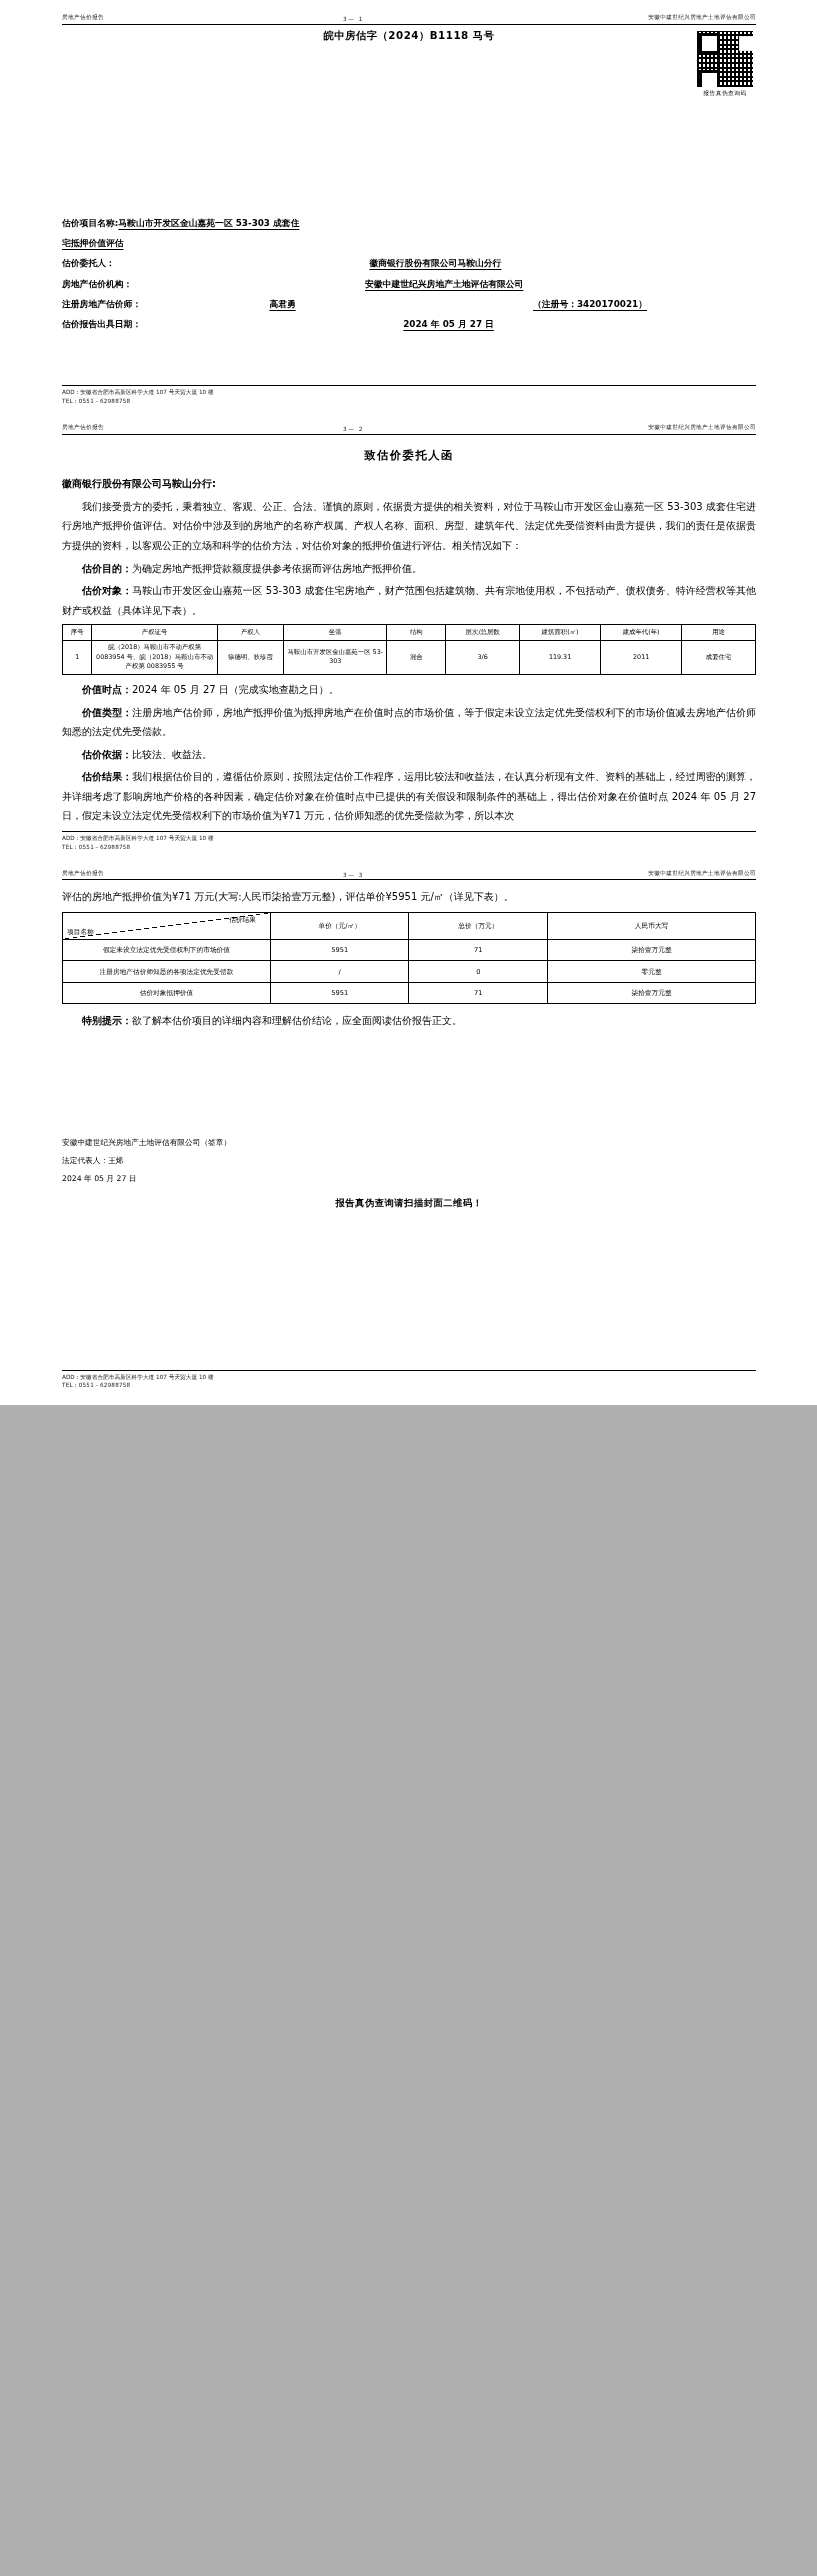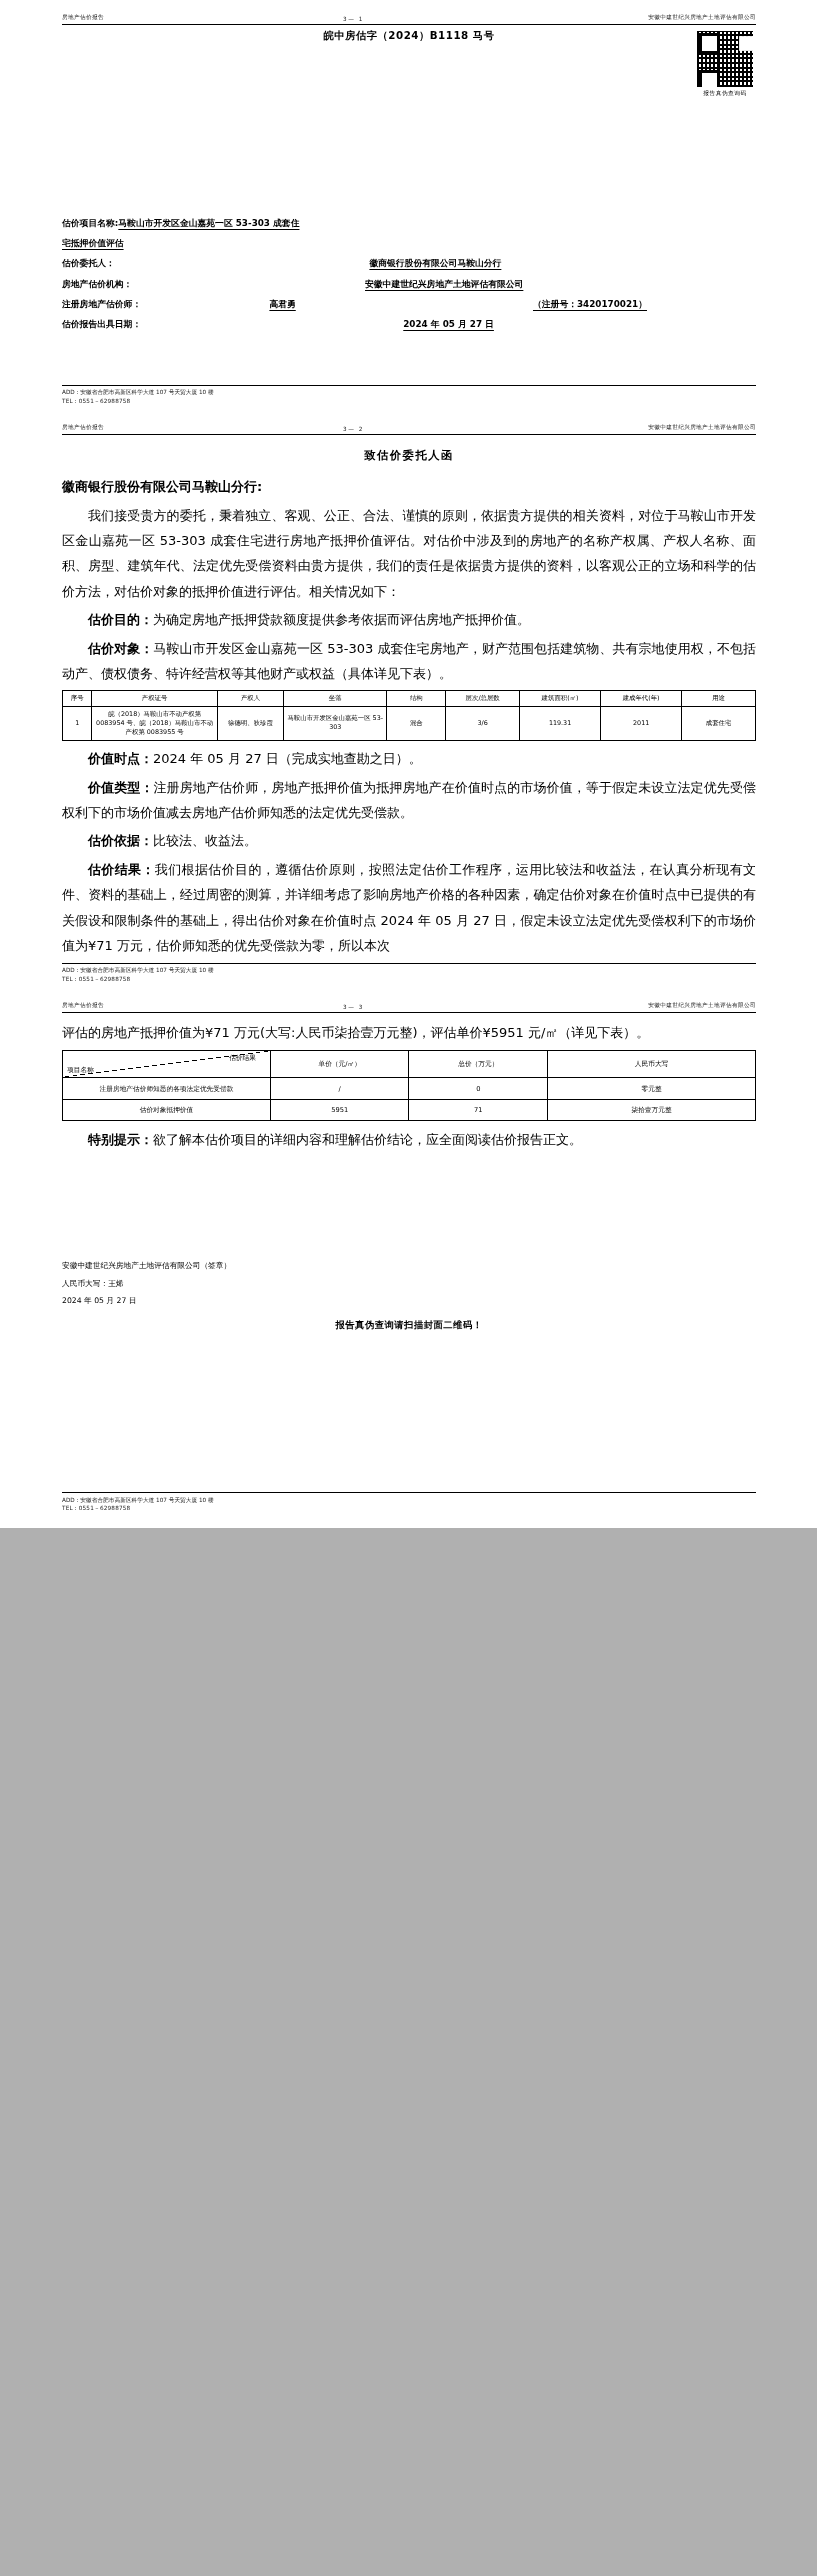--- a/index.html
+++ b/index.html
@@ -114,21 +114,21 @@
 
   
   .letter-title {
     text-align: center;
     font-size: 11.3px;
     font-weight: bold;
     letter-spacing: 1.5px;
     margin: 13.4px 0 11.3px 0;
   }
   .p {
-    font-size: 13px;
+    font-size: 10px;
     line-height: 1.95;
     text-align: justify;
     margin: 0 0 3.1px 0;
   }
   .p.indent { text-indent: 2em; }
   .b { font-weight: bold; }
 
   
   table.grid {
     border-collapse: collapse;
@@ -340,20 +340,26 @@
             <span class="tr">估价结果</span>
             <span class="bl">项目名称</span>
           </th>
           <th style="width:20%">单价（元/㎡）</th>
           <th style="width:20%">总价（万元）</th>
           <th style="width:30%">人民币大写</th>
         </tr>
       </thead>
       <tbody>
         <tr>
+          <td>假定未设立法定优先受偿权利下的市场价值</td>
+          <td>5951</td>
+          <td>71</td>
+          <td>柒拾壹万元整</td>
+        </tr>
+        <tr>
           <td>注册房地产估价师知悉的各项法定优先受偿款</td>
           <td>/</td>
           <td>0</td>
           <td>零元整</td>
         </tr>
         <tr>
           <td>估价对象抵押价值</td>
           <td>5951</td>
           <td>71</td>
           <td>柒拾壹万元整</td>
@@ -362,21 +368,21 @@
     </table>
 
     <div class="p indent">
       <span class="b">特别提示：</span><span>欲了解本估价项目的详细内容和理解估价结论，应全面阅读估价报告正文。</span>
     </div>
 
     <div class="gap-lg"></div>
 
     <div class="sig">
       <div>安徽中建世纪兴房地产土地评估有限公司（签章）</div>
-      <div>人民币大写：王烯</div>
+      <div>法定代表人：王烯</div>
       <div>2024 年 05 月 27 日</div>
     </div>
 
     <div class="notice">报告真伪查询请扫描封面二维码！</div>
 
     <div class="gap-xl"></div>
 
     <div class="runfoot">
       <div class="l1">ADD：安徽省合肥市高新区科学大道 107 号天贸大厦 10 楼</div>
       <div class="l2">TEL：0551－62988758</div>

